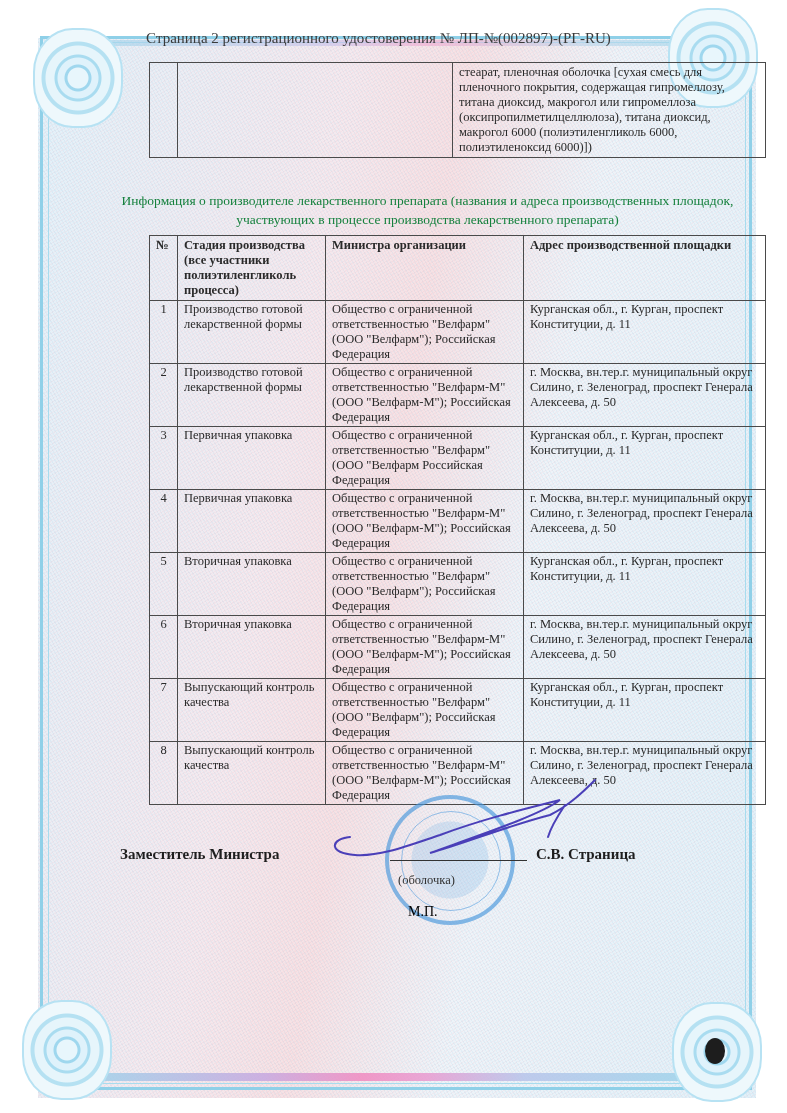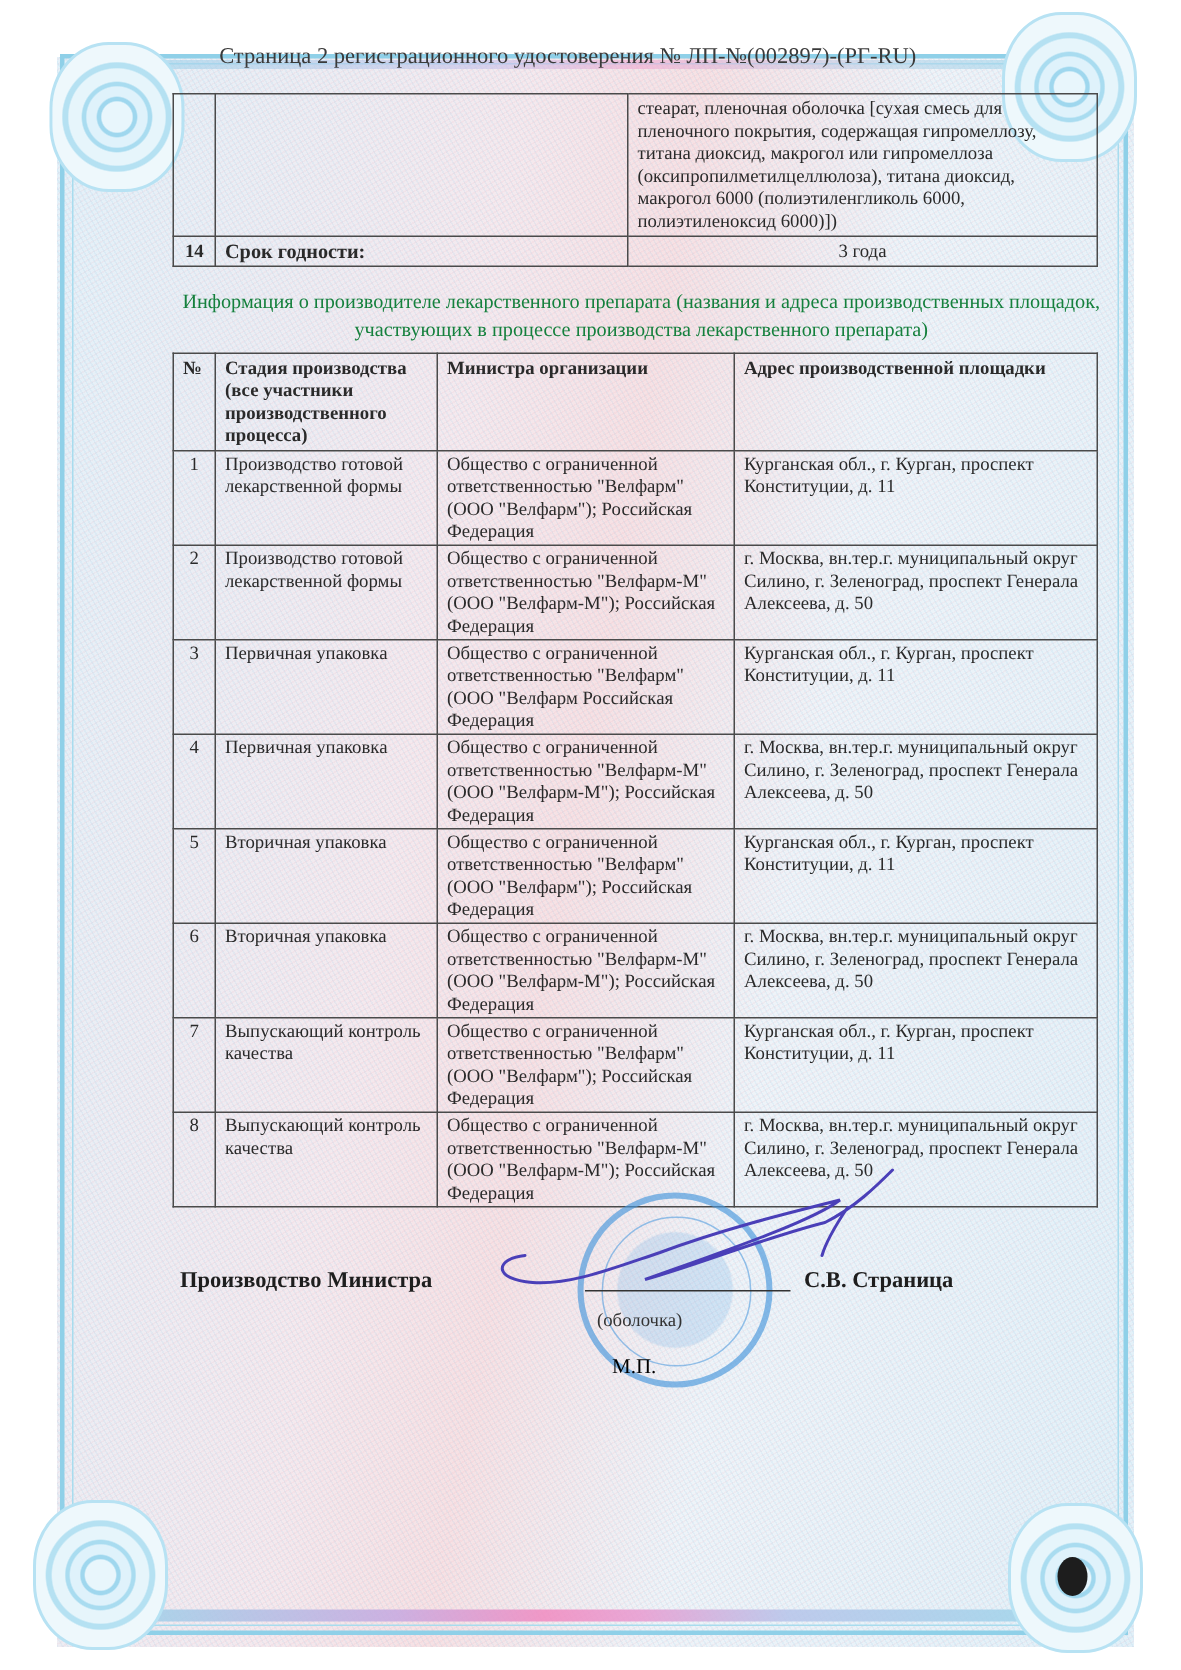--- a/index.html
+++ b/index.html
@@ -41,21 +41,21 @@
     border:2px solid #b7e2f3;
   }
   .punch-hole {
     position:absolute; left:705px; top:1038px; width:20px; height:26px;
     border-radius:50%; background:#1d1d1d;
   }
   .header-title {
     position:absolute; left:0; top:30px; width:757px; text-align:center;
     font-size:15px; color:#3a3a3a;
   }
-  table { border-collapse:collapse; position:absolute; }
+  table { border-collapse:collapse; position:absolute;margin-left:34px; }
   td, th { border:1px solid #4a4a4a; vertical-align:top; font-size:12.5px; line-height:15px; }
   .top-table { left:115px; top:62px; width:617px; }
   .top-table td { padding:2px 6px; }
   .intro {
     position:absolute; left:115px; top:191px; width:625px; text-align:center;
     font-size:13.5px; line-height:19px; color:#15803d;
   }
   .mfr-table { left:115px; top:235px; width:617px; }
   .mfr-table th { text-align:left; font-weight:bold; padding:2px 6px; font-size:12.5px; }
   .mfr-table td { padding:1px 6px; height:60px; }
@@ -96,41 +96,36 @@
       <col style="width:28px">
       <col style="width:275px">
       <col>
     </colgroup>
   <tbody>
       <tr>
     <td style="height:88px"></td>
     <td></td>
     <td>стеарат, пленочная оболочка [сухая смесь для пленочного покрытия, содержащая гипромеллозу, титана диоксид, макрогол или гипромеллоза (оксипропилметилцеллюлоза), титана диоксид, макрогол 6000 (полиэтиленгликоль 6000, полиэтиленоксид 6000)])</td>
   </tr>
-  <tr>
-    <td style="font-weight:bold;text-align:center;">14</td>
-    <td style="font-weight:bold;font-size:13.5px;">Срок годности:</td>
-    <td style="text-align:center;">3 года</td>
-  </tr>
 </tbody>
   </table>
 
 <div class="intro">Информация о производителе лекарственного препарата (названия и адреса производственных площадок, участвующих в процессе производства лекарственного препарата)</div>
 
 <table class="mfr-table">
   <colgroup>
       <col style="width:28px">
       <col style="width:148px">
       <col style="width:198px">
       <col>
     </colgroup>
   <thead>
     <tr>
       <th style="height:57px">№</th>
-      <th>Стадия производства (все участники производственного процесса)</th>
+      <th>Стадия производства (все участники полиэтиленгликоль процесса)</th>
       <th>Министра организации</th>
       <th>Адрес производственной площадки</th>
     </tr>
   </thead>
   <tbody>
     <tr>
       <td class="num">1</td>
       <td>Производство готовой лекарственной формы</td>
       <td>Общество с ограниченной ответственностью "Велфарм" (ООО "Велфарм"); Российская Федерация</td>
       <td>Курганская обл., г. Курган, проспект Конституции, д. 11</td>
@@ -181,17 +176,17 @@
 </table>
 
 <div class="stamp">
     <div class="stamp-inner"></div>
   </div>
 
 <svg class="signature" viewBox="0 0 300 100">
   <path d="M30 62 C 10 64, 8 78, 35 80 C 60 82, 90 70, 120 60 C 160 45, 200 35, 240 25 C 220 40, 160 60, 110 78 C 140 70, 190 50, 230 40 C 250 30, 265 15, 275 5 M 245 30 C 235 45, 230 55, 228 62" fill="none" stroke="#4a3fb8" stroke-width="2" stroke-linecap="round"></path>
 </svg>
 
-<div class="sig-row" style="left:120px;">Производство Министра</div>
+<div class="sig-row" style="left:120px;">Заместитель Министра</div>
 <div class="sig-line"></div>
 <div class="sig-row" style="left:536px;">С.В. Страница</div>
 <div class="sig-caption">(оболочка)</div>
 <div class="mp">М.П.</div>
 
 </body></html>

